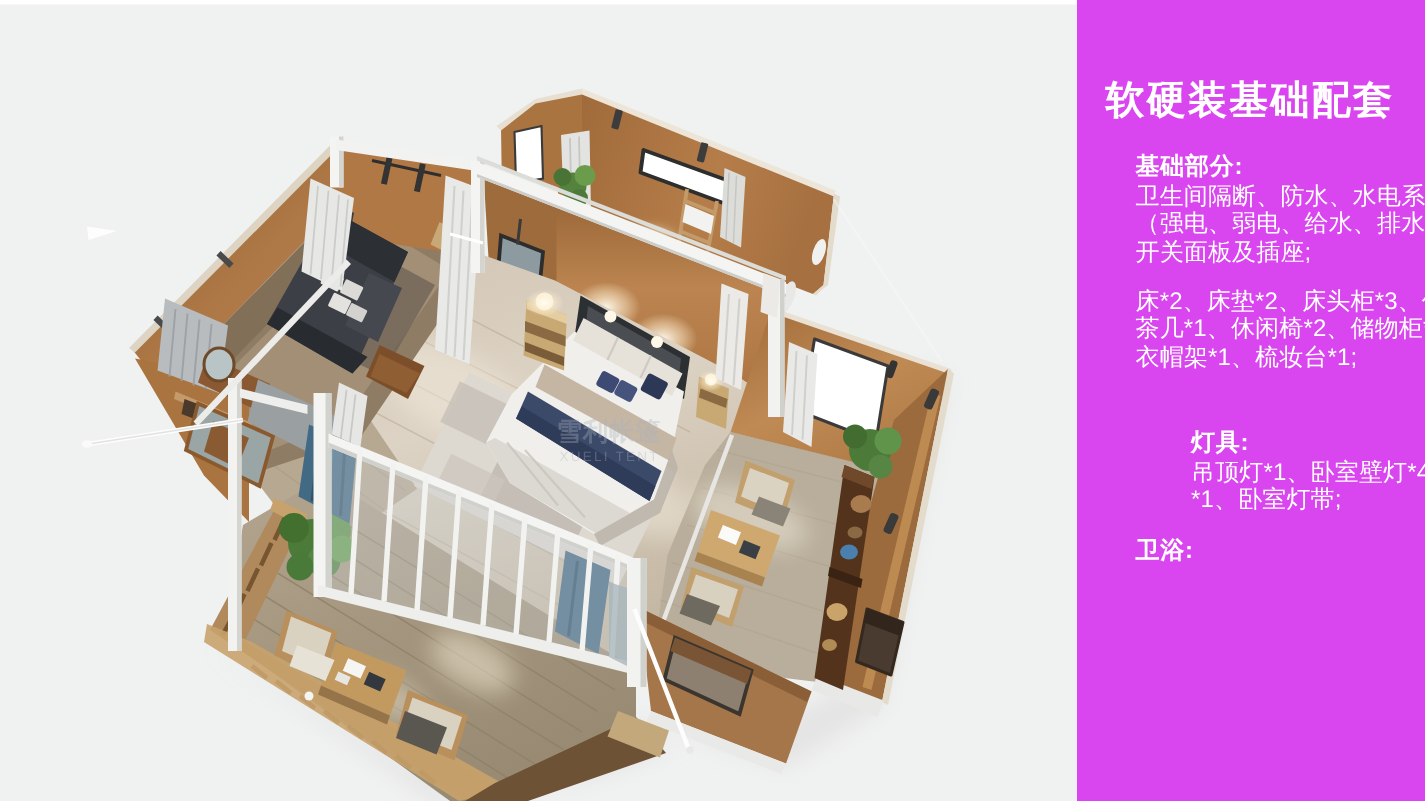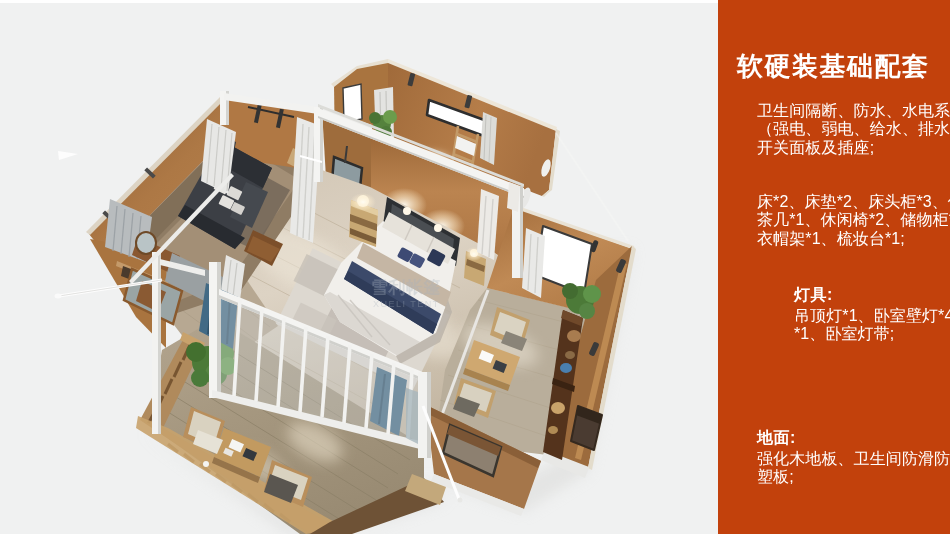--- a/index.html
+++ b/index.html
@@ -1,19 +1,19 @@
 <!DOCTYPE html>
 <html><head>
 <meta charset="utf-8">
 <style>
   html,body{margin:0;padding:0;}
   body{width:950px;height:534px;overflow:hidden;background:#f0f1f1;font-family:"Liberation Sans",sans-serif;}
   .page{position:relative;width:950px;height:534px;background:#f0f1f1;}
   .topstrip{position:absolute;left:0;top:0;width:950px;height:3px;background:#ffffff;}
-  .sidebar{position:absolute;left:718px;top:0;width:232px;height:534px;background:#c2410c;color:#fff;}
+  .sidebar{position:absolute;left:718px;top:0;width:232px;height:534px;background:#d946ef;color:#fff;}
   .sb-title{position:absolute;left:19px;top:49px;width:200px;font-size:26px;font-weight:bold;letter-spacing:1.5px;white-space:nowrap;}
   .sec{position:absolute;left:39px;width:180px;}
   .sec h3{margin:0;font-size:16px;font-weight:bold;letter-spacing:0.5px;}
   .sec p{margin:1px 0 0 0;font-size:16px;line-height:18.4px;letter-spacing:0.1px;white-space:nowrap;}
 </style>
 </head>
 <body>
 <div class="page">
 
 <div style="position:absolute;left:0;top:0;width:718px;height:436px;">
@@ -523,33 +523,31 @@
 </svg>
 </div>
 
 <div class="topstrip"></div>
 
 <div class="sidebar">
 
   <div class="sb-title">软硬装基础配套</div>
 
   <div class="sec" style="top:101px;">
+    <h3>基础部分:</h3>
     <p>卫生间隔断、防水、水电系统<br>（强电、弱电、给水、排水）、<br>开关面板及插座;</p>
   </div>
 
   <div class="sec" style="top:192px;">
     <p>床*2、床垫*2、床头柜*3、休闲<br>茶几*1、休闲椅*2、储物柜*1，<br>衣帽架*1、梳妆台*1;</p>
   </div>
 
   <div class="sec" style="top:285px;margin-left:37px;">
     <h3>灯具:</h3>
     <p>吊顶灯*1、卧室壁灯*4、镜前灯<br>*1、卧室灯带;</p>
   </div>
 
   <div class="sec" style="top:357px;">
+    <h3>卫浴:</h3>
   </div>
 
-  <div class="sec" style="top:428px;">
-    <h3>地面:</h3>
-    <p>强化木地板、卫生间防滑防潮石<br>塑板;</p>
-  </div>
 </div>
 </div>
 
 </body></html>

